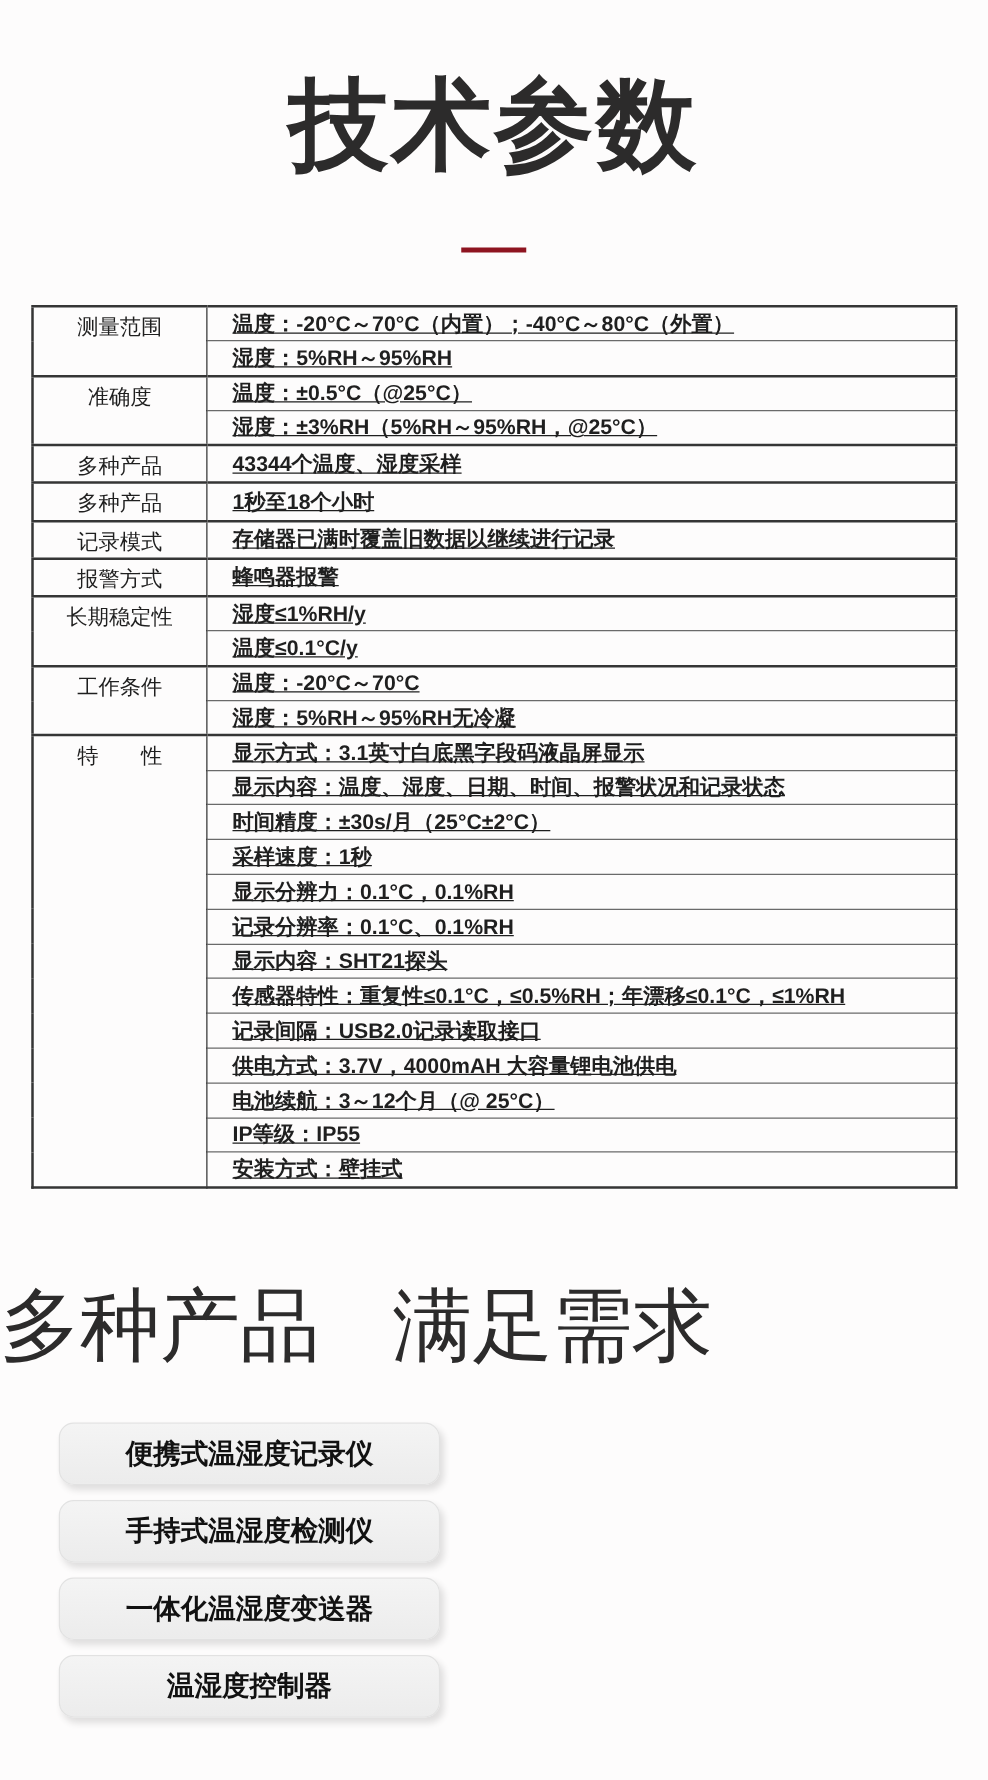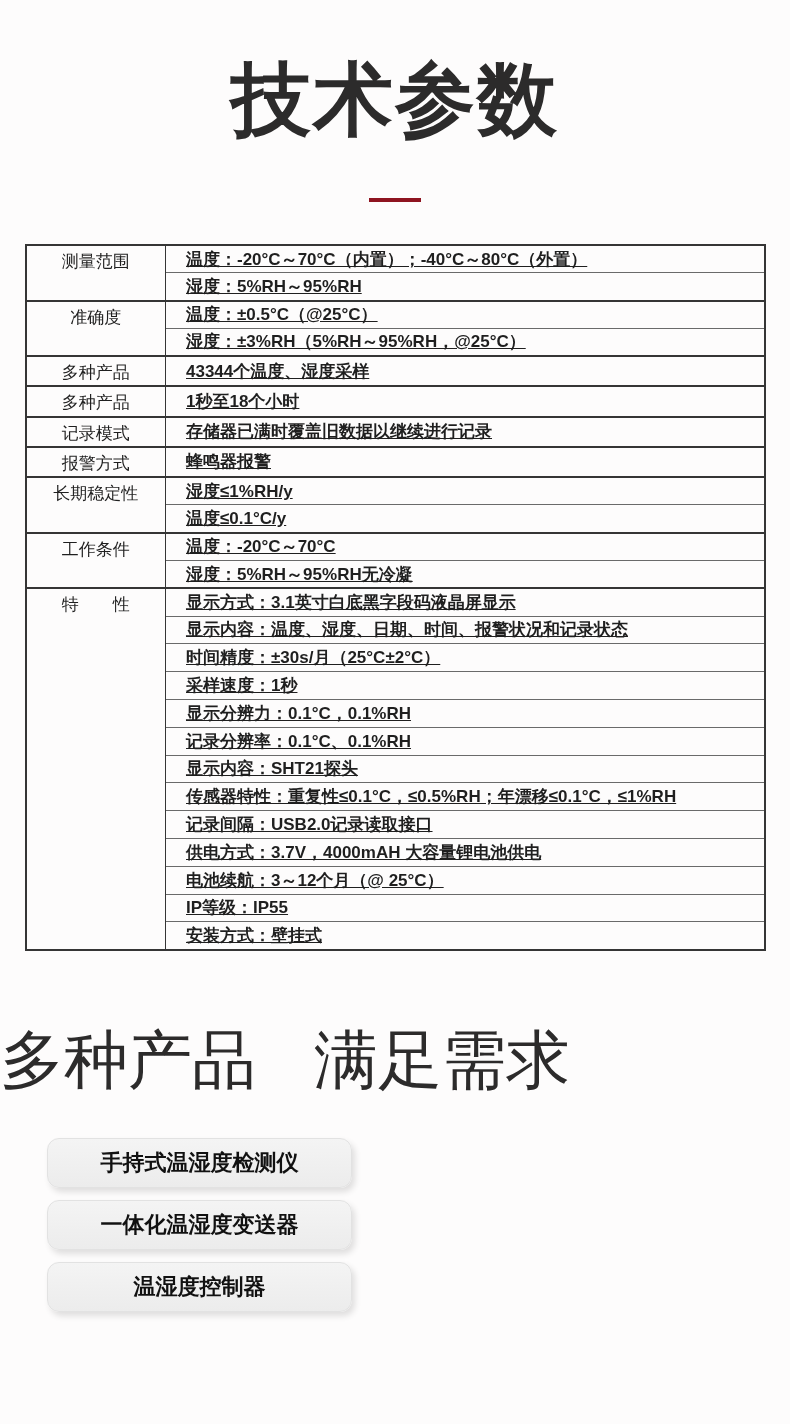--- a/index.html
+++ b/index.html
@@ -200,17 +200,18 @@
   </table>
 </div>
 
 <div class="products-heading">
   <span>多种产品</span>
   <span>满足需求</span>
 </div>
 
 <div class="products-grid">
   <div class="product-col">
+      <div class="product-btn">便携式温湿度记录仪</div>
       <div class="product-btn">手持式温湿度检测仪</div>
       <div class="product-btn">一体化温湿度变送器</div>
       <div class="product-btn">温湿度控制器</div>
     </div>
 </div>
 
 </body></html>

